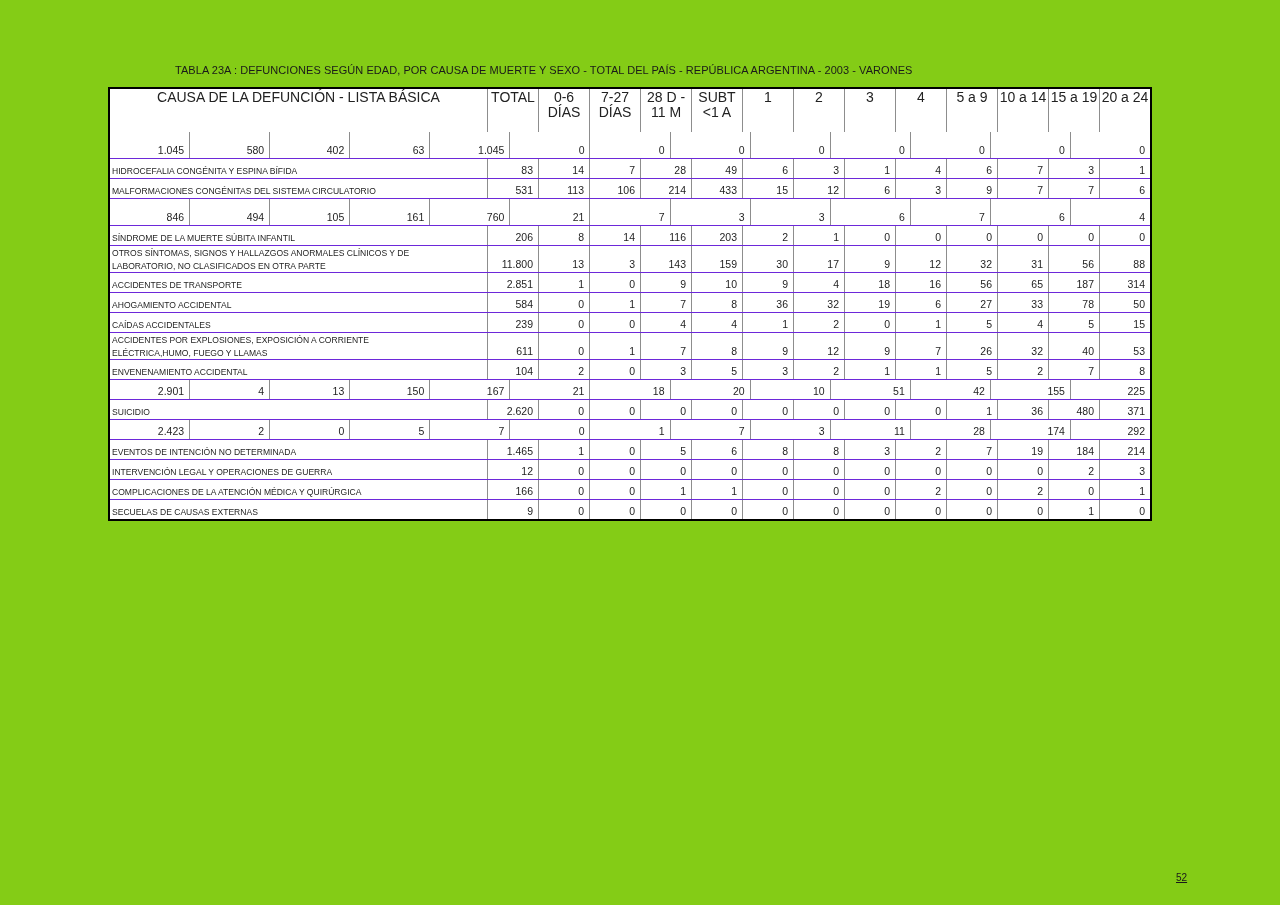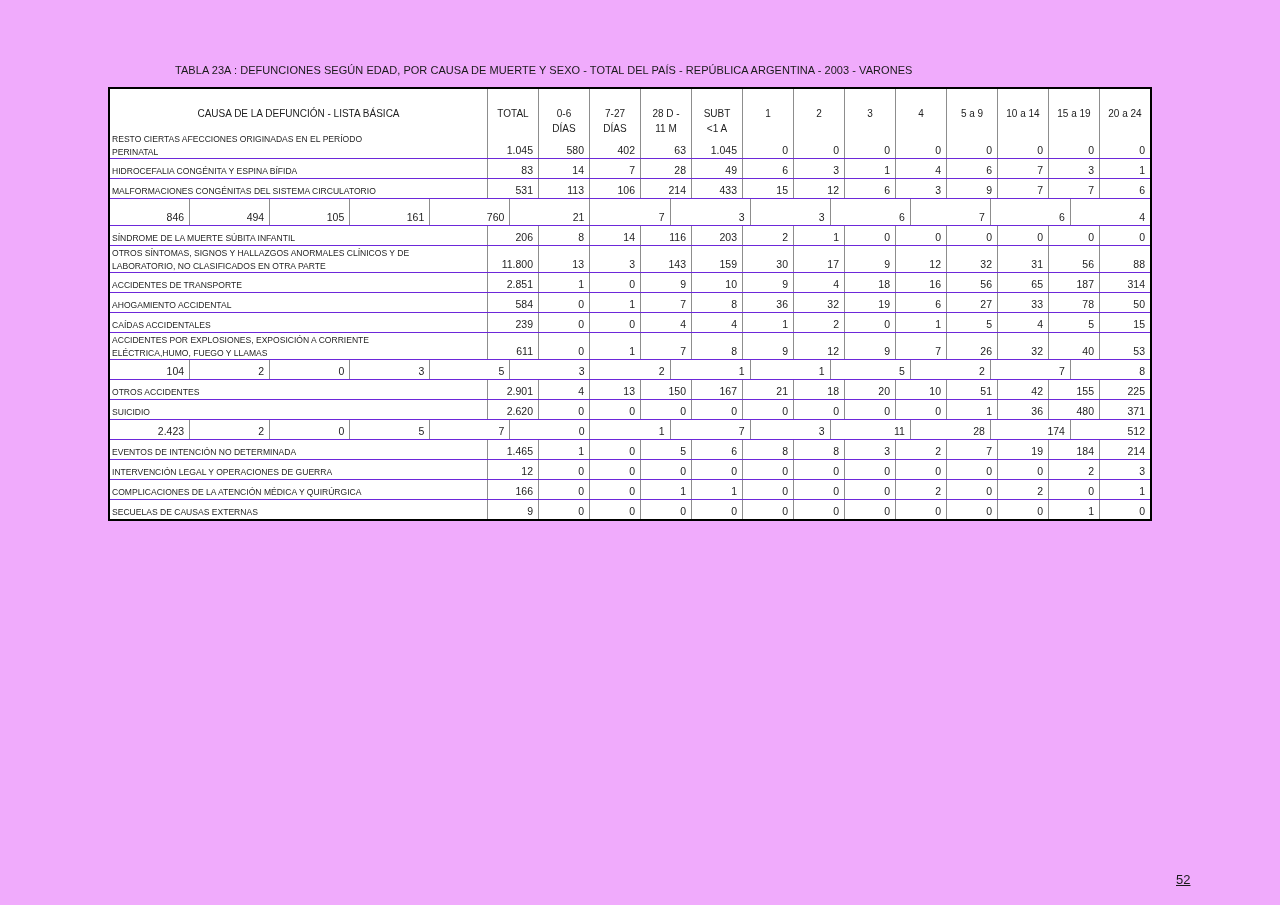--- a/index.html
+++ b/index.html
@@ -6,21 +6,21 @@
     margin: 0;
     padding: 0;
     background: #ffffff;
     font-family: "Liberation Sans", sans-serif;
     color: #1c1c1c;
   }
   .page {
     position: relative;
     width: 1280px;
     height: 905px;
-    background: #f0abfc;
+    background: #84cc16;
     overflow: hidden;
   }
   .title {
     position: absolute;
     left: 175px;
     top: 63px;
     font-size: 11px;
     line-height: 14px;
     white-space: nowrap;
     letter-spacing: 0.05px;
@@ -44,24 +44,24 @@
   .cell {
     box-sizing: border-box;
     border-left: 1px solid #8d8d8d;
     overflow: hidden;
   }
   .cell:first-child { border-left: none; }
   .label-col { flex: 0 0 377px; width: 377px; }
   .num-col { flex: 1 1 0; }
   .header-row { height: 43px; }
   .header-row .cell {
-    font-size: 10px;
+    font-size: 14px;
     line-height: 15px;
     text-align: center;
-    padding-top: 17px;
+    padding-top: 1px;
     white-space: pre-line;
     color: #222222;
   }
   .body-row { height: 19px; }
   .body-row.tall { height: 26px; }
   .label-cell {
     padding: 1px 2px 0 2px;
   }
   .label-cell span {
     display: inline-block;
@@ -77,21 +77,21 @@
     align-items: flex-end;
     justify-content: flex-end;
     padding: 0 5px 2px 0;
     font-size: 10.5px;
     color: #1e1e1e;
   }
   .pageno {
     position: absolute;
     left: 1176px;
     top: 872px;
-    font-size: 13px;
+    font-size: 10px;
     color: #1a1a1a;
     text-decoration: underline;
   }
 </style>
 </head>
 <body>
 
 <div class="page">
   <div class="title">TABLA 23A : DEFUNCIONES SEGÚN EDAD, POR CAUSA DE MUERTE Y SEXO - TOTAL DEL PAÍS - REPÚBLICA ARGENTINA - 2003 - VARONES</div>
 
@@ -111,22 +111,20 @@
         <div class="cell num-col">2</div>
         <div class="cell num-col">3</div>
         <div class="cell num-col">4</div>
         <div class="cell num-col">5 a 9</div>
         <div class="cell num-col">10 a 14</div>
         <div class="cell num-col">15 a 19</div>
         <div class="cell num-col">20 a 24</div>
       </div>
     <div id="body-rows">
         <div class="row body-row tall">
-          <div class="cell label-col label-cell"><span>RESTO CIERTAS AFECCIONES ORIGINADAS EN EL PERÍODO
-PERINATAL</span></div>
           <div class="cell num-col value-cell">1.045</div>
           <div class="cell num-col value-cell">580</div>
           <div class="cell num-col value-cell">402</div>
           <div class="cell num-col value-cell">63</div>
           <div class="cell num-col value-cell">1.045</div>
           <div class="cell num-col value-cell">0</div>
           <div class="cell num-col value-cell">0</div>
           <div class="cell num-col value-cell">0</div>
           <div class="cell num-col value-cell">0</div>
           <div class="cell num-col value-cell">0</div>
@@ -273,36 +271,36 @@
           <div class="cell num-col value-cell">9</div>
           <div class="cell num-col value-cell">12</div>
           <div class="cell num-col value-cell">9</div>
           <div class="cell num-col value-cell">7</div>
           <div class="cell num-col value-cell">26</div>
           <div class="cell num-col value-cell">32</div>
           <div class="cell num-col value-cell">40</div>
           <div class="cell num-col value-cell">53</div>
         </div>
         <div class="row body-row">
+          <div class="cell label-col label-cell"><span>ENVENENAMIENTO ACCIDENTAL</span></div>
           <div class="cell num-col value-cell">104</div>
           <div class="cell num-col value-cell">2</div>
           <div class="cell num-col value-cell">0</div>
           <div class="cell num-col value-cell">3</div>
           <div class="cell num-col value-cell">5</div>
           <div class="cell num-col value-cell">3</div>
           <div class="cell num-col value-cell">2</div>
           <div class="cell num-col value-cell">1</div>
           <div class="cell num-col value-cell">1</div>
           <div class="cell num-col value-cell">5</div>
           <div class="cell num-col value-cell">2</div>
           <div class="cell num-col value-cell">7</div>
           <div class="cell num-col value-cell">8</div>
         </div>
         <div class="row body-row">
-          <div class="cell label-col label-cell"><span>OTROS ACCIDENTES</span></div>
           <div class="cell num-col value-cell">2.901</div>
           <div class="cell num-col value-cell">4</div>
           <div class="cell num-col value-cell">13</div>
           <div class="cell num-col value-cell">150</div>
           <div class="cell num-col value-cell">167</div>
           <div class="cell num-col value-cell">21</div>
           <div class="cell num-col value-cell">18</div>
           <div class="cell num-col value-cell">20</div>
           <div class="cell num-col value-cell">10</div>
           <div class="cell num-col value-cell">51</div>
@@ -332,21 +330,21 @@
           <div class="cell num-col value-cell">0</div>
           <div class="cell num-col value-cell">5</div>
           <div class="cell num-col value-cell">7</div>
           <div class="cell num-col value-cell">0</div>
           <div class="cell num-col value-cell">1</div>
           <div class="cell num-col value-cell">7</div>
           <div class="cell num-col value-cell">3</div>
           <div class="cell num-col value-cell">11</div>
           <div class="cell num-col value-cell">28</div>
           <div class="cell num-col value-cell">174</div>
-          <div class="cell num-col value-cell">512</div>
+          <div class="cell num-col value-cell">292</div>
         </div>
         <div class="row body-row">
           <div class="cell label-col label-cell"><span>EVENTOS DE INTENCIÓN NO DETERMINADA</span></div>
           <div class="cell num-col value-cell">1.465</div>
           <div class="cell num-col value-cell">1</div>
           <div class="cell num-col value-cell">0</div>
           <div class="cell num-col value-cell">5</div>
           <div class="cell num-col value-cell">6</div>
           <div class="cell num-col value-cell">8</div>
           <div class="cell num-col value-cell">8</div>

